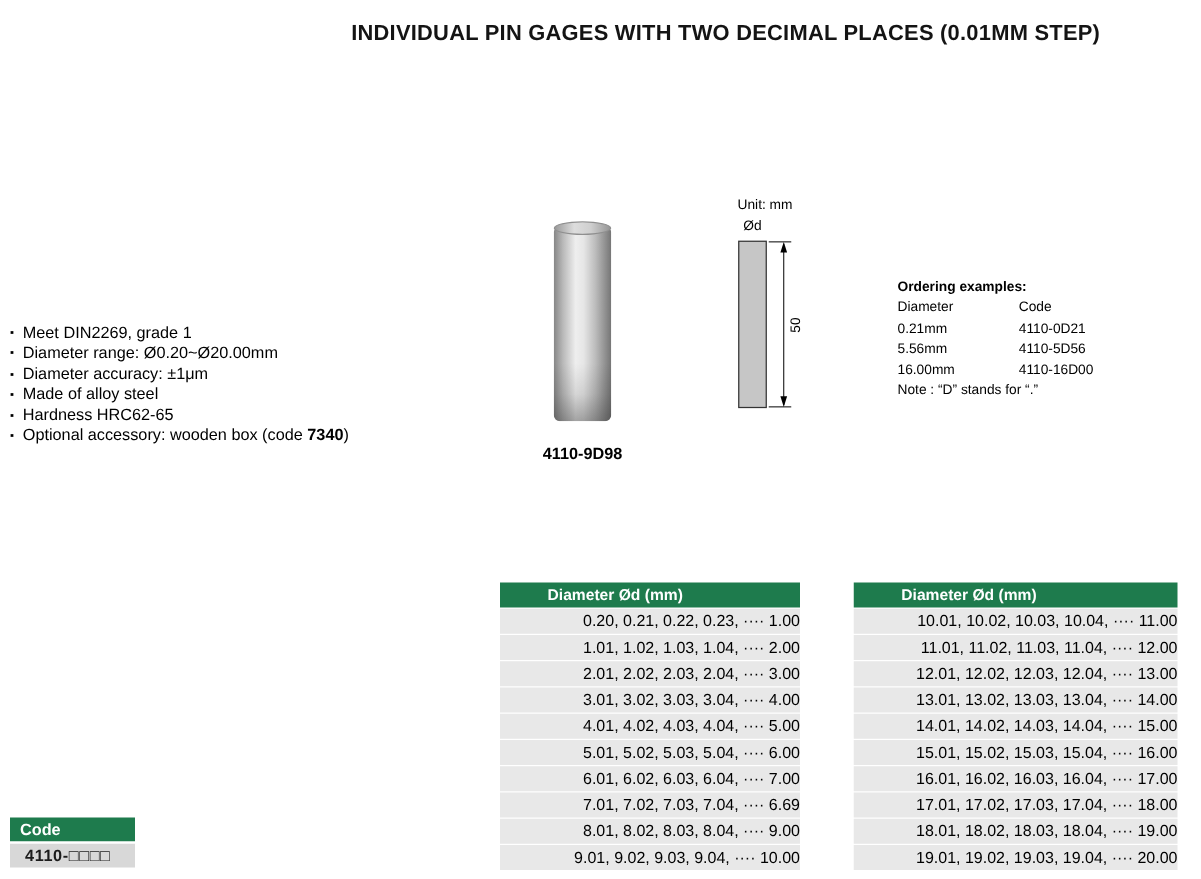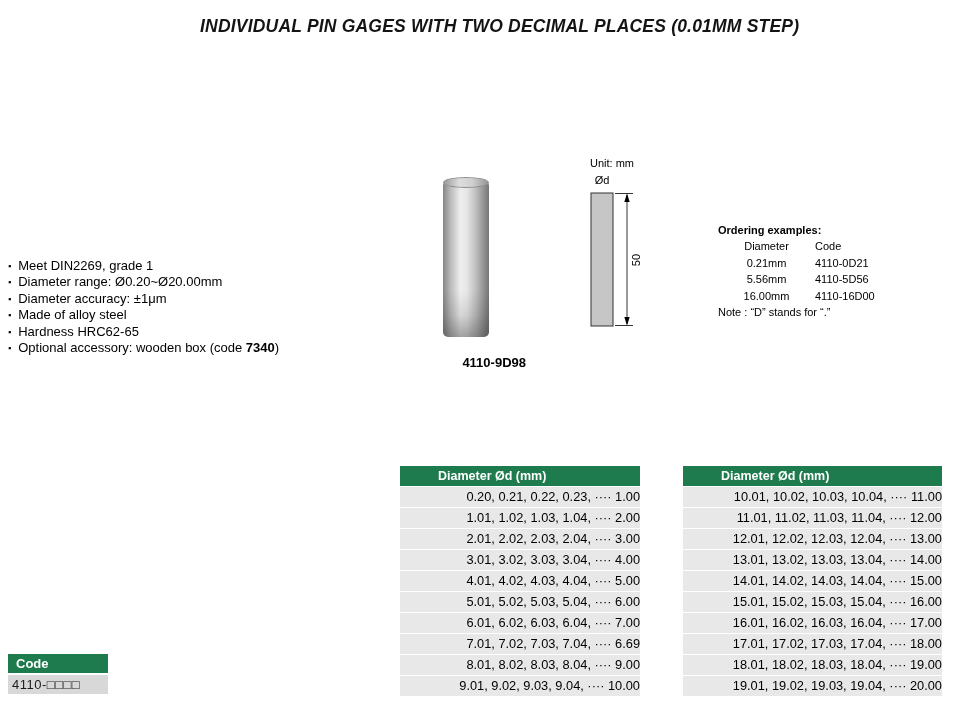--- a/index.html
+++ b/index.html
@@ -1,22 +1,22 @@
 <!DOCTYPE html>
 <html><head>
 <meta charset="utf-8">
 <style>
   html,body{margin:0;padding:0;}
   body{
     width:961px;height:703px;position:relative;background:#ffffff;
     font-family:"Liberation Sans", sans-serif;color:#000;overflow:hidden;
   }
   .page-title{
-    position:absolute;top:4px;left:200px;width:761px;text-align:left;
-    font-size:17.5px;font-weight:bold;color:#141414;letter-spacing:0.2px;font-style:italic;
+    position:absolute;top:4px;left:200px;width:761px;text-align:center;
+    font-size:17.5px;font-weight:bold;color:#141414;letter-spacing:0.2px;
   }
   
   .features{
     position:absolute;left:8px;top:258px;margin:0;padding:0;list-style:none;
     font-size:13px;
   }
   .features li{display:flex;align-items:flex-start;line-height:16.4px;}
   .features .bullet{font-size:9px;line-height:16.4px;margin-right:7px;color:#000;}
   .features b{font-weight:bold;}
   
@@ -27,49 +27,49 @@
     background:
       linear-gradient(180deg, rgba(0,0,0,0) 70%, rgba(0,0,0,0.10) 86%, rgba(40,40,40,0.38) 100%),
       linear-gradient(90deg,#858585 0%,#b9b9b9 16%,#eeeeee 38%,#e6e6e6 52%,#bdbdbd 72%,#8a8a8a 92%,#757575 100%);
   }
   .pin-top{
     position:absolute;left:2px;top:0;width:46px;height:11px;border-radius:50%;
     background:linear-gradient(90deg,#9a9a9a,#dddddd 35%,#cfcfcf 65%,#969696);
     border:1px solid #8f8f8f;box-sizing:border-box;
   }
   .pin-label{
-    position:absolute;left:406px;top:355px;width:120px;text-align:right;
+    position:absolute;left:406px;top:355px;width:120px;text-align:center;
     font-size:13px;font-weight:bold;
   }
   
   .drawing{position:absolute;left:570px;top:155px;width:90px;height:185px;margin-left:12px;}
   
   .ordering{position:absolute;left:718px;top:222px;width:235px;font-size:11px;line-height:16.4px;}
   .ordering .head{font-weight:bold;}
-  .ordering .row{display:flex;text-align:center;}
+  .ordering .row{display:flex;}
   .ordering .c1{width:97px;}
   
   .dtable{position:absolute;font-size:12.8px;}
   .dtable-left{left:400px;top:466px;width:240px;}
   .dtable-right{left:683px;top:466px;width:259px;}
   .dtable .thead{
     background:#1e7b4d;color:#ffffff;font-weight:bold;height:20px;line-height:20px;
     padding-left:38px;margin-bottom:1px;font-size:12.5px;
   }
   .dtable .trow{
     background:#e8e8e8;height:20px;line-height:20px;text-align:right;margin-bottom:1px;
   }
   
   .code-box{position:absolute;left:8px;top:654px;width:100px;font-size:13px;}
   .code-box .chead{
     background:#1e7b4d;color:#ffffff;font-weight:bold;height:19px;line-height:19px;padding-left:8px;
   }
   .code-box .cval{
-    background:#d8d8d8;color:#1c1c1c;font-weight:normal;height:19px;line-height:19px;
-    padding-left:4px;margin-top:2px;letter-spacing:0.5px;
+    background:#d8d8d8;color:#1c1c1c;font-weight:bold;height:19px;line-height:19px;
+    padding-left:12px;margin-top:2px;letter-spacing:0.5px;
   }
   svg text{font-family:"Liberation Sans", sans-serif;}
 </style>
 </head>
 <body>
 
 <div>
 
   <h1 class="page-title">INDIVIDUAL PIN GAGES WITH TWO DECIMAL PLACES (0.01MM STEP)</h1>
 

